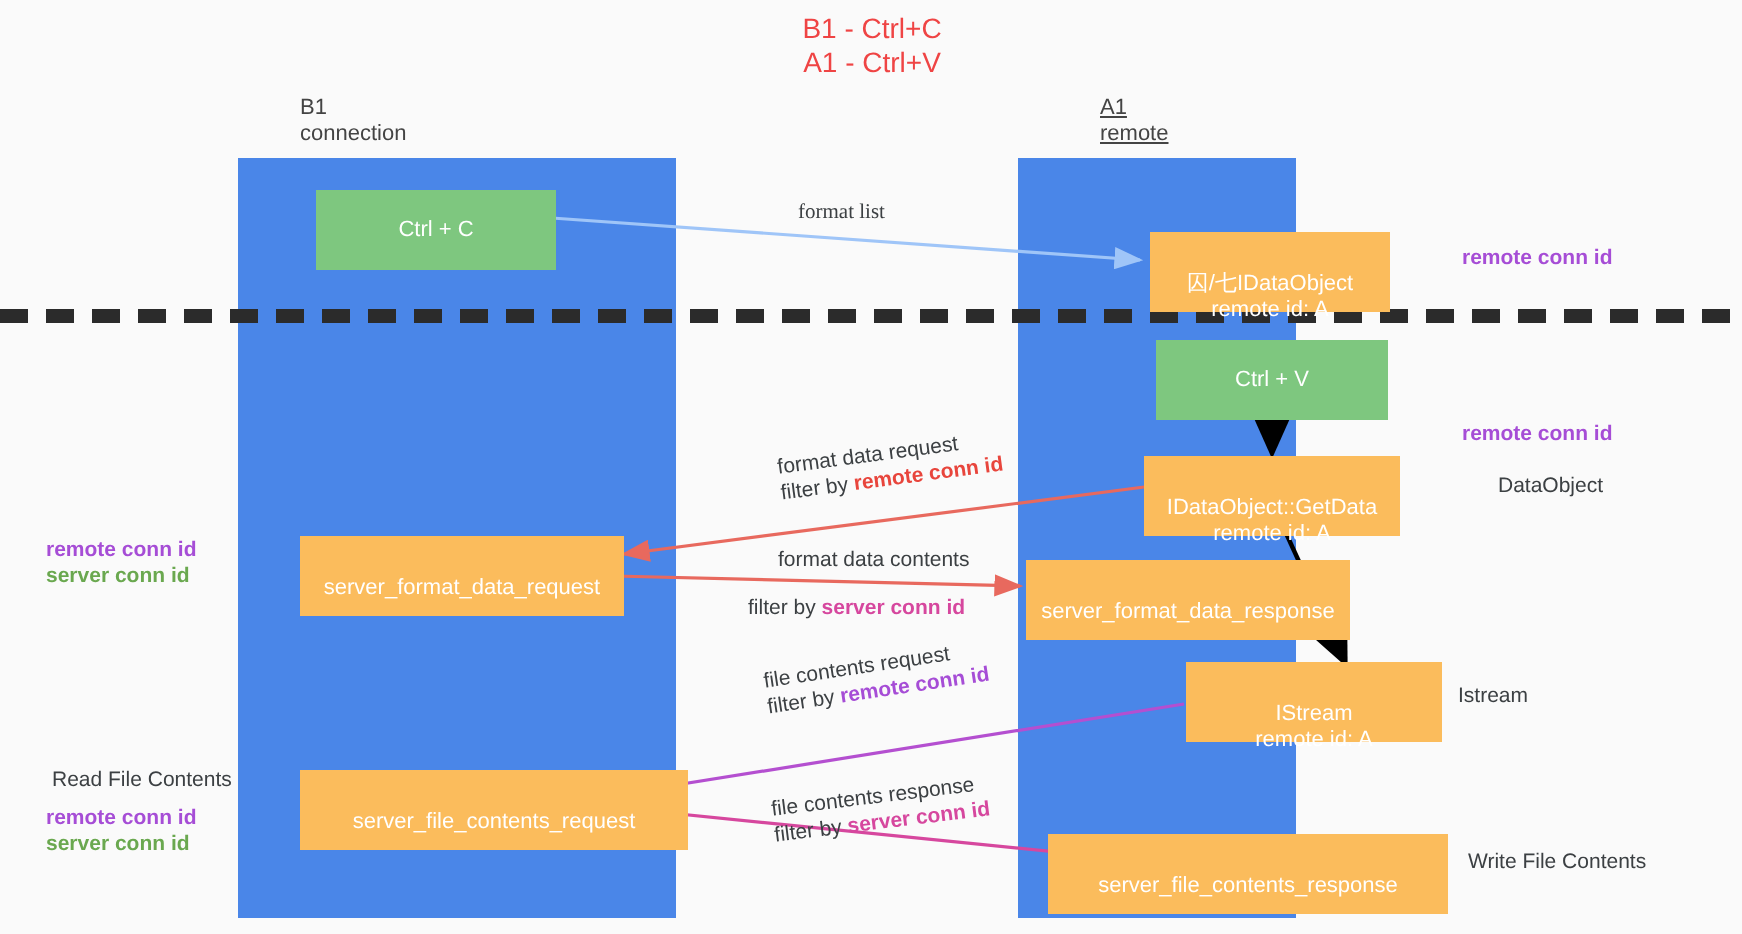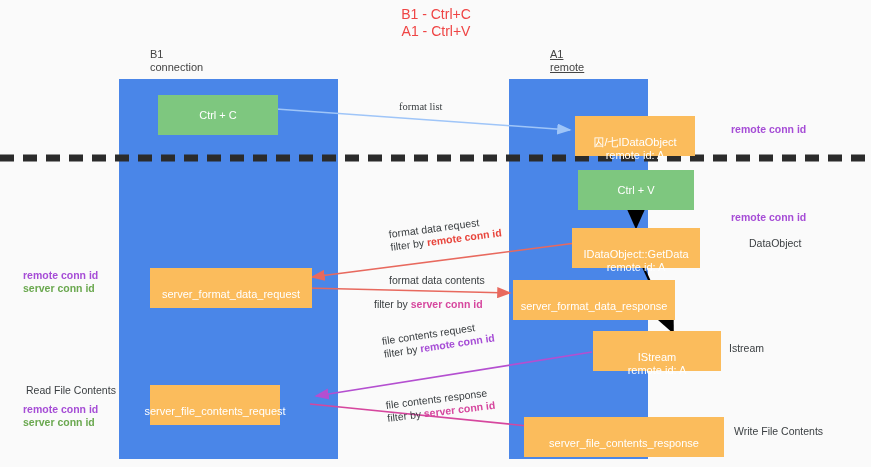--- a/index.html
+++ b/index.html
@@ -133,21 +133,21 @@
   </div>
 
   <div class="node orange" style="left:150px;top:268px;width:162px;height:25px;">
     <span>server_format_data_request</span>
   </div>
 
   <div class="node orange" style="left:513px;top:280px;width:162px;height:25px;">
     <span>server_format_data_response</span>
   </div>
 
-  <div class="node orange" style="left:150px;top:385px;width:130px;height:25px;">
+  <div class="node orange" style="left:150px;top:385px;width:194px;height:25px;">
     <span>server_file_contents_request</span>
   </div>
 
   <div class="node orange" style="left:524px;top:417px;width:200px;height:25px;">
     <span>server_file_contents_response</span>
   </div>
 
   <div class="edge-label" style="left:399px;top:100px;font-family:Liberation Serif, serif;">format list</div>
 
   <div class="edge-label rot" style="left:388px;top:228px;transform:rotate(-7.5deg);">

